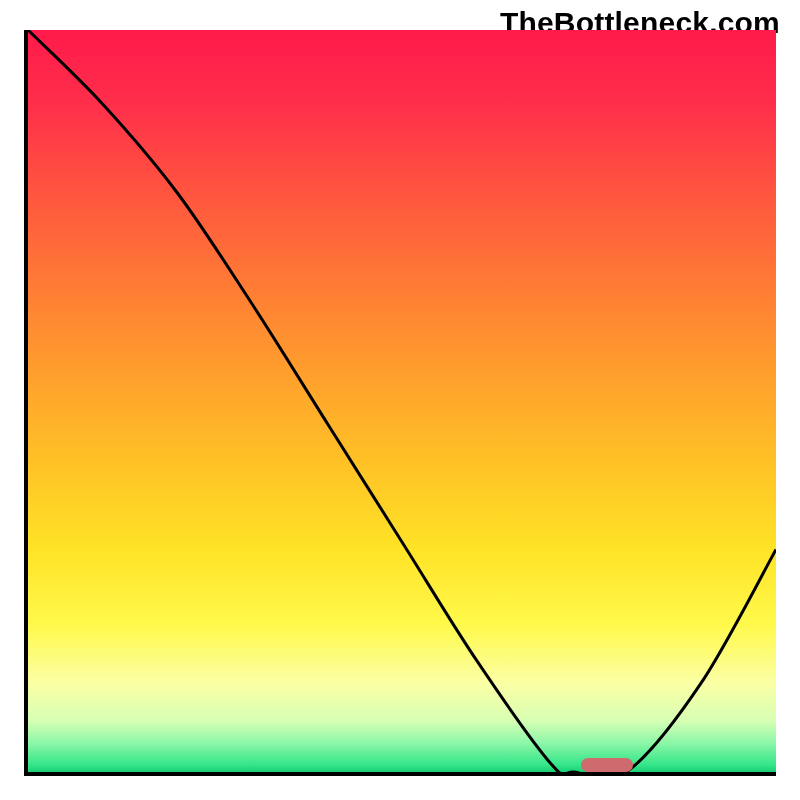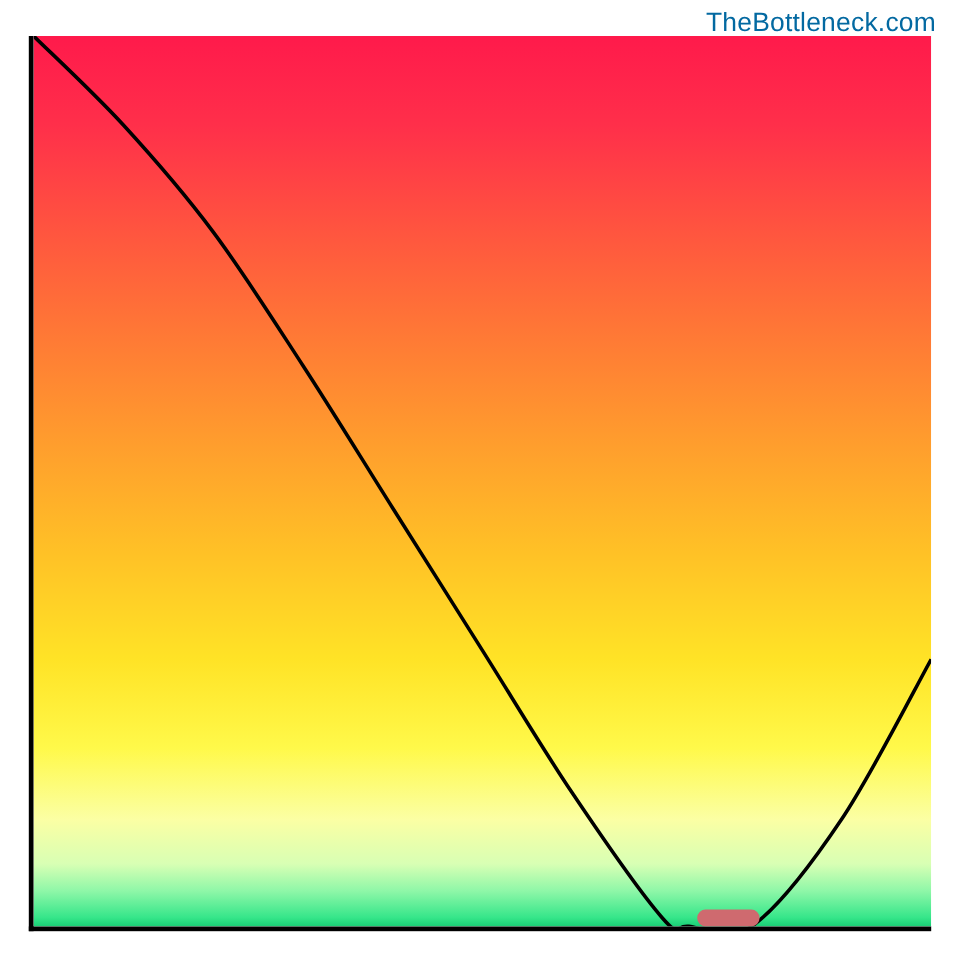--- a/index.html
+++ b/index.html
@@ -13,23 +13,23 @@
   }
   .container {
     position: relative;
     width: 800px;
     height: 800px;
   }
   .watermark {
     position: absolute;
     top: 6px;
     right: 20px;
-    font-size: 22px;
-    font-weight: 400;
-    color: #0369a1;
+    font-size: 30px;
+    font-weight: 700;
+    color: #000000;
     letter-spacing: 0.2px;
   }
   .plot-frame {
     position: absolute;
     left: 24px;
     top: 30px;
     width: 752px;
     height: 746px;
     border-left: 4px solid #000;
     border-bottom: 4px solid #000;

